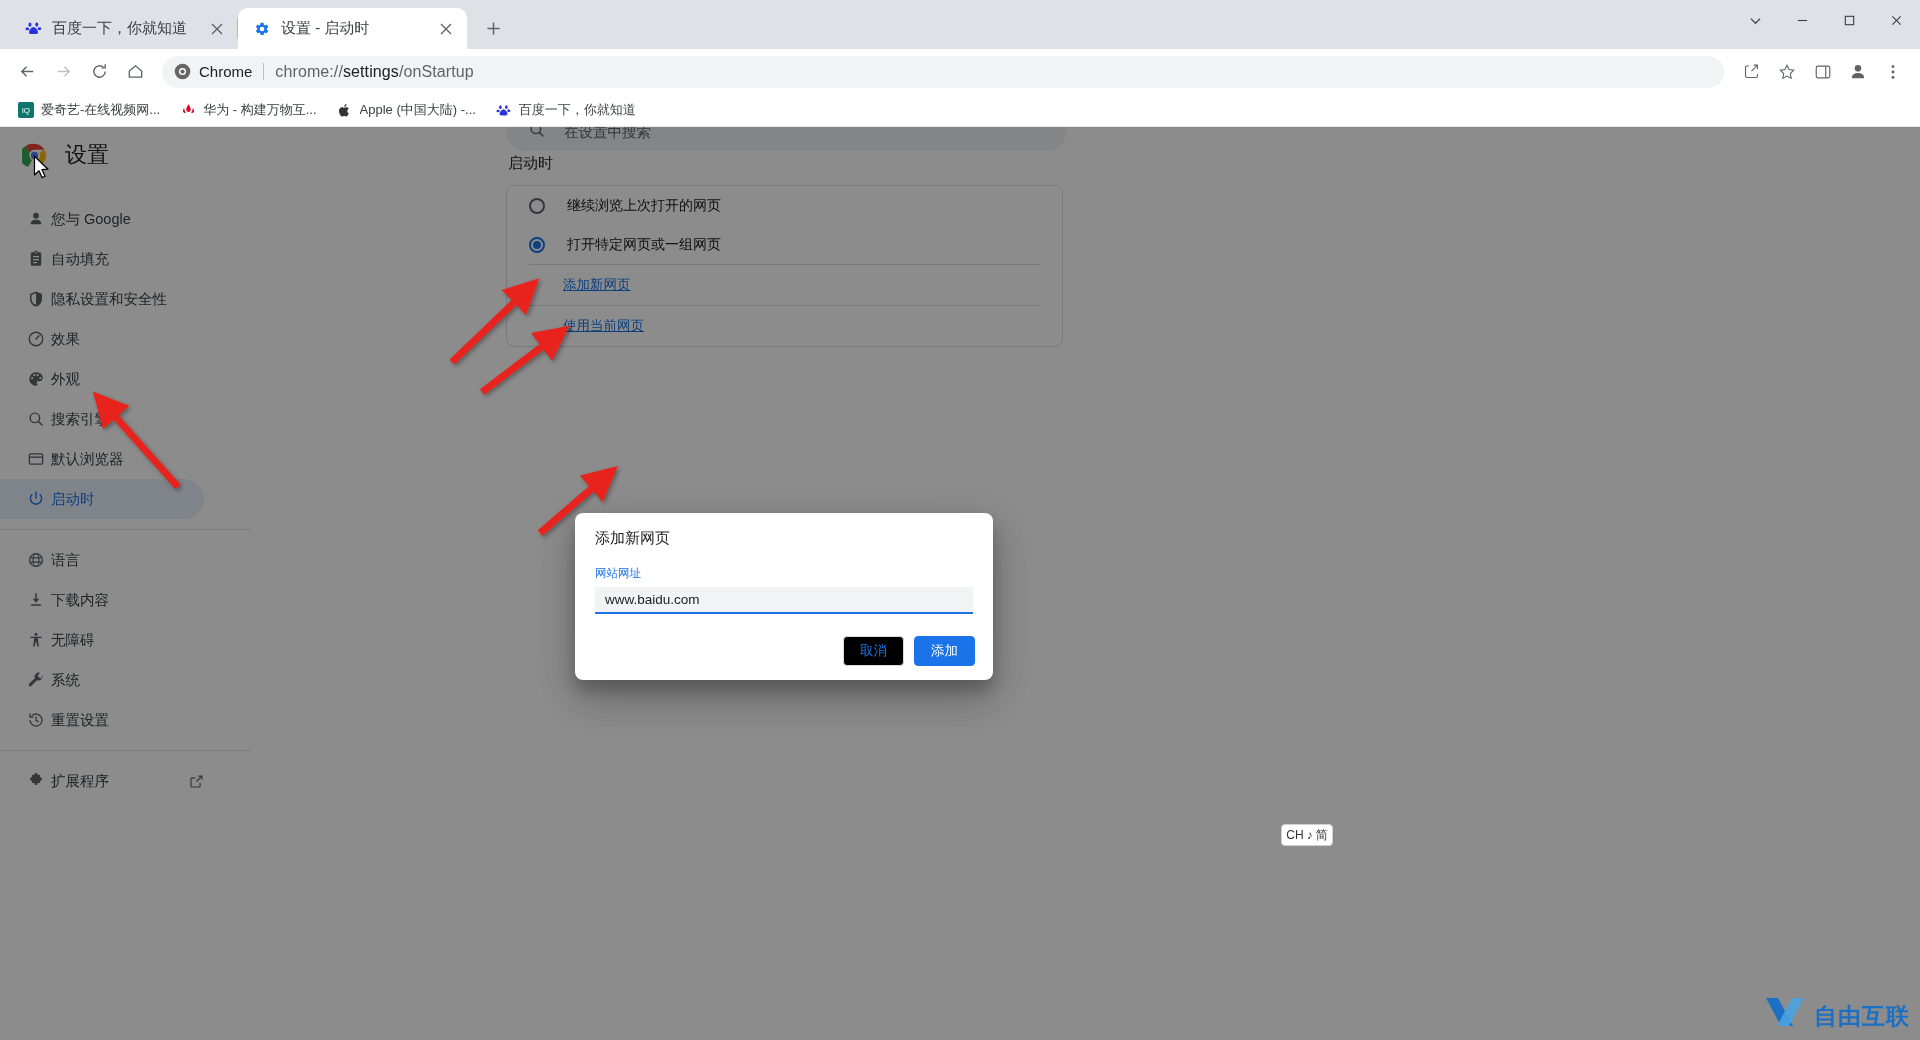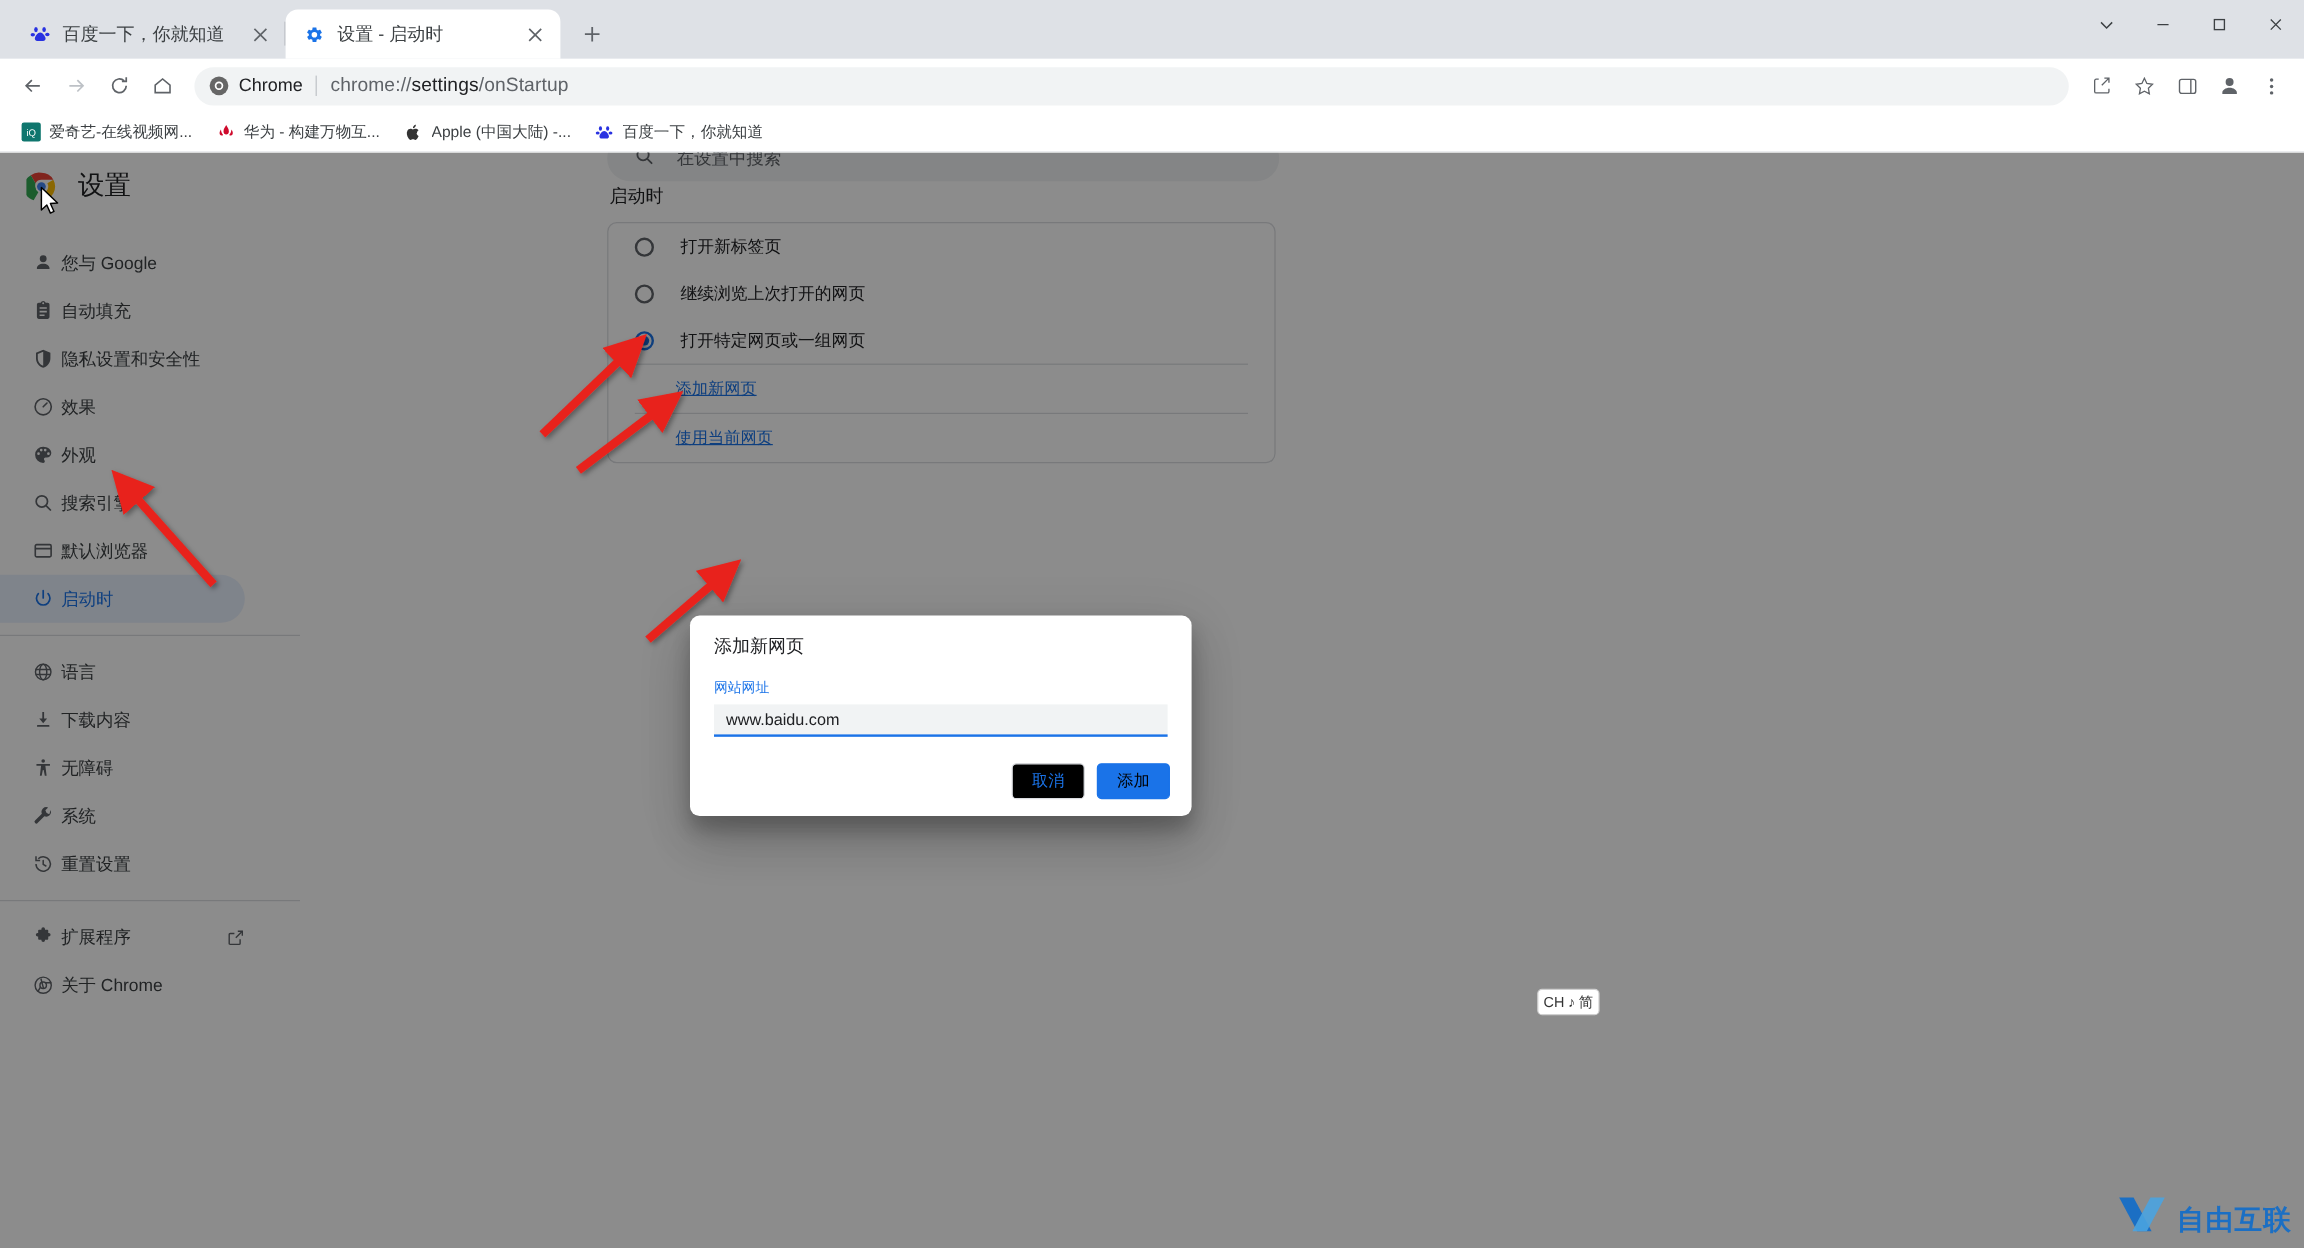--- a/index.html
+++ b/index.html
@@ -199,21 +199,21 @@
   }
   .dlg-actions {
     position: absolute; right: 18px; bottom: 14px;
     display: flex; align-items: center; gap: 10px;
   }
   .btn {
     height: 30px; min-width: 54px; border-radius: 4px; font-size: 13.5px;
     display: flex; align-items: center; justify-content: center; padding: 0 16px;
   }
   .btn-cancel { background: #000000; color: #1a73e8; border: 1px solid #dadce0; }
-  .btn-add { background: #1a73e8; color: #000000; border: 1px solid #1a73e8; }
+  .btn-add { background: #1a73e8; color: #ffffff; border: 1px solid #1a73e8; }
 
   
   .arrows { position: absolute; inset: 0; z-index: 80; pointer-events: none; }
 
   
   .cursor { position: absolute; z-index: 90; }
 
   
   .ime {
     position: absolute; left: 1281px; top: 824px;
@@ -565,30 +565,20 @@
           <span class="nav-label">扩展程序</span>
           <span class="nav-ext">
             <svg width="15" height="15" viewBox="0 0 18 18" fill="none" stroke="currentColor" stroke-width="1.4">
               <path d="M11 2.5h4.5V7"></path>
                 <path d="M15.5 2.5L9 9"></path>
               <path d="M13.3 10.4v4.2a1 1 0 0 1-1 1H3.4a1 1 0 0 1-1-1V5.7a1 1 0 0 1 1-1h4.2"></path>
             </svg>
           </span>
         </div>
 
-        <div class="nav-item">
-          <span class="nav-ico">
-            <svg width="18" height="18" viewBox="0 0 24 24" fill="none" stroke="currentColor" stroke-width="1.6">
-              <circle cx="12" cy="12" r="9"></circle>
-                <circle cx="12" cy="12" r="3.6"></circle>
-              <path d="M14.6 9.2H21M9.3 13.5L6 19.2M12.4 15.5L9.4 4.5"></path>
-            </svg>
-          </span>
-          <span class="nav-label">关于 Chrome</span>
-        </div>
 
       </div>
     </div>
 
     <div class="main">
 
       <div class="searchbox">
         <span>
           <svg width="18" height="18" viewBox="0 0 24 24" fill="none" stroke="#5f6368" stroke-width="2">
             <circle cx="10.5" cy="10.5" r="6.3"></circle>
@@ -596,24 +586,20 @@
           </svg>
         </span>
         <span class="search-ph">在设置中搜索</span>
       </div>
 
       <div class="content">
         <div class="section-title">启动时</div>
 
         <div class="card">
 
-          <div class="radio-row">
-            <span class="radio"></span>
-            <span>打开新标签页</span>
-          </div>
 
           <div class="radio-row">
             <span class="radio"></span>
             <span>继续浏览上次打开的网页</span>
           </div>
 
           <div class="radio-row">
             <span class="radio on"></span>
             <span>打开特定网页或一组网页</span>
           </div>

